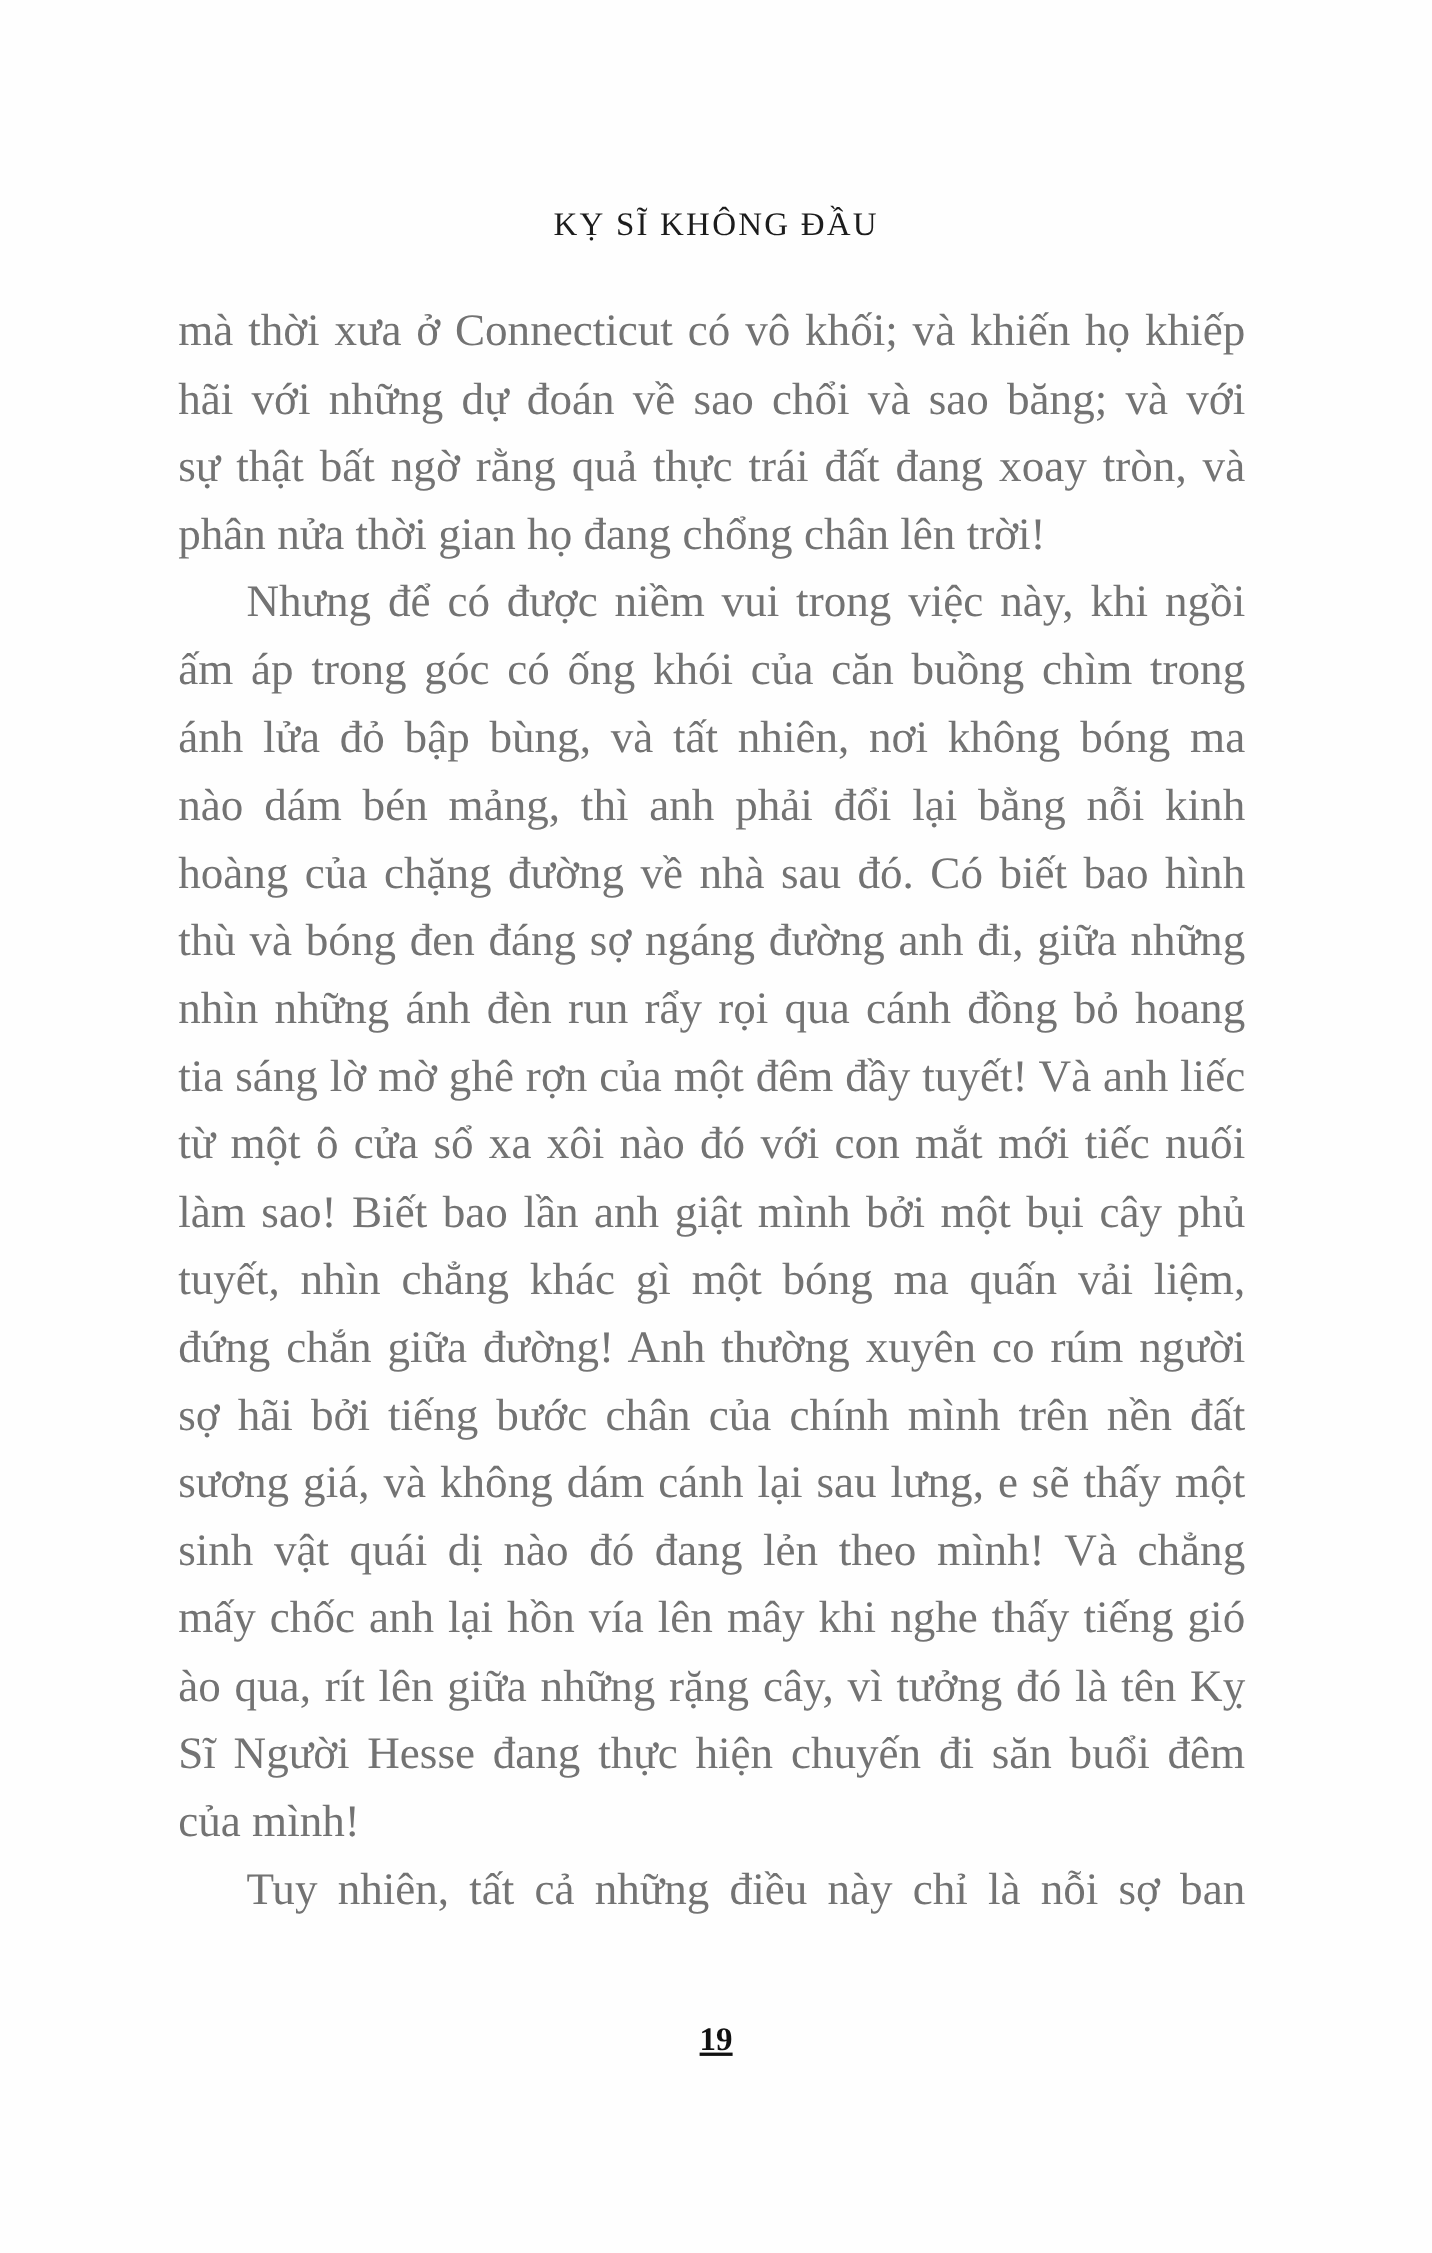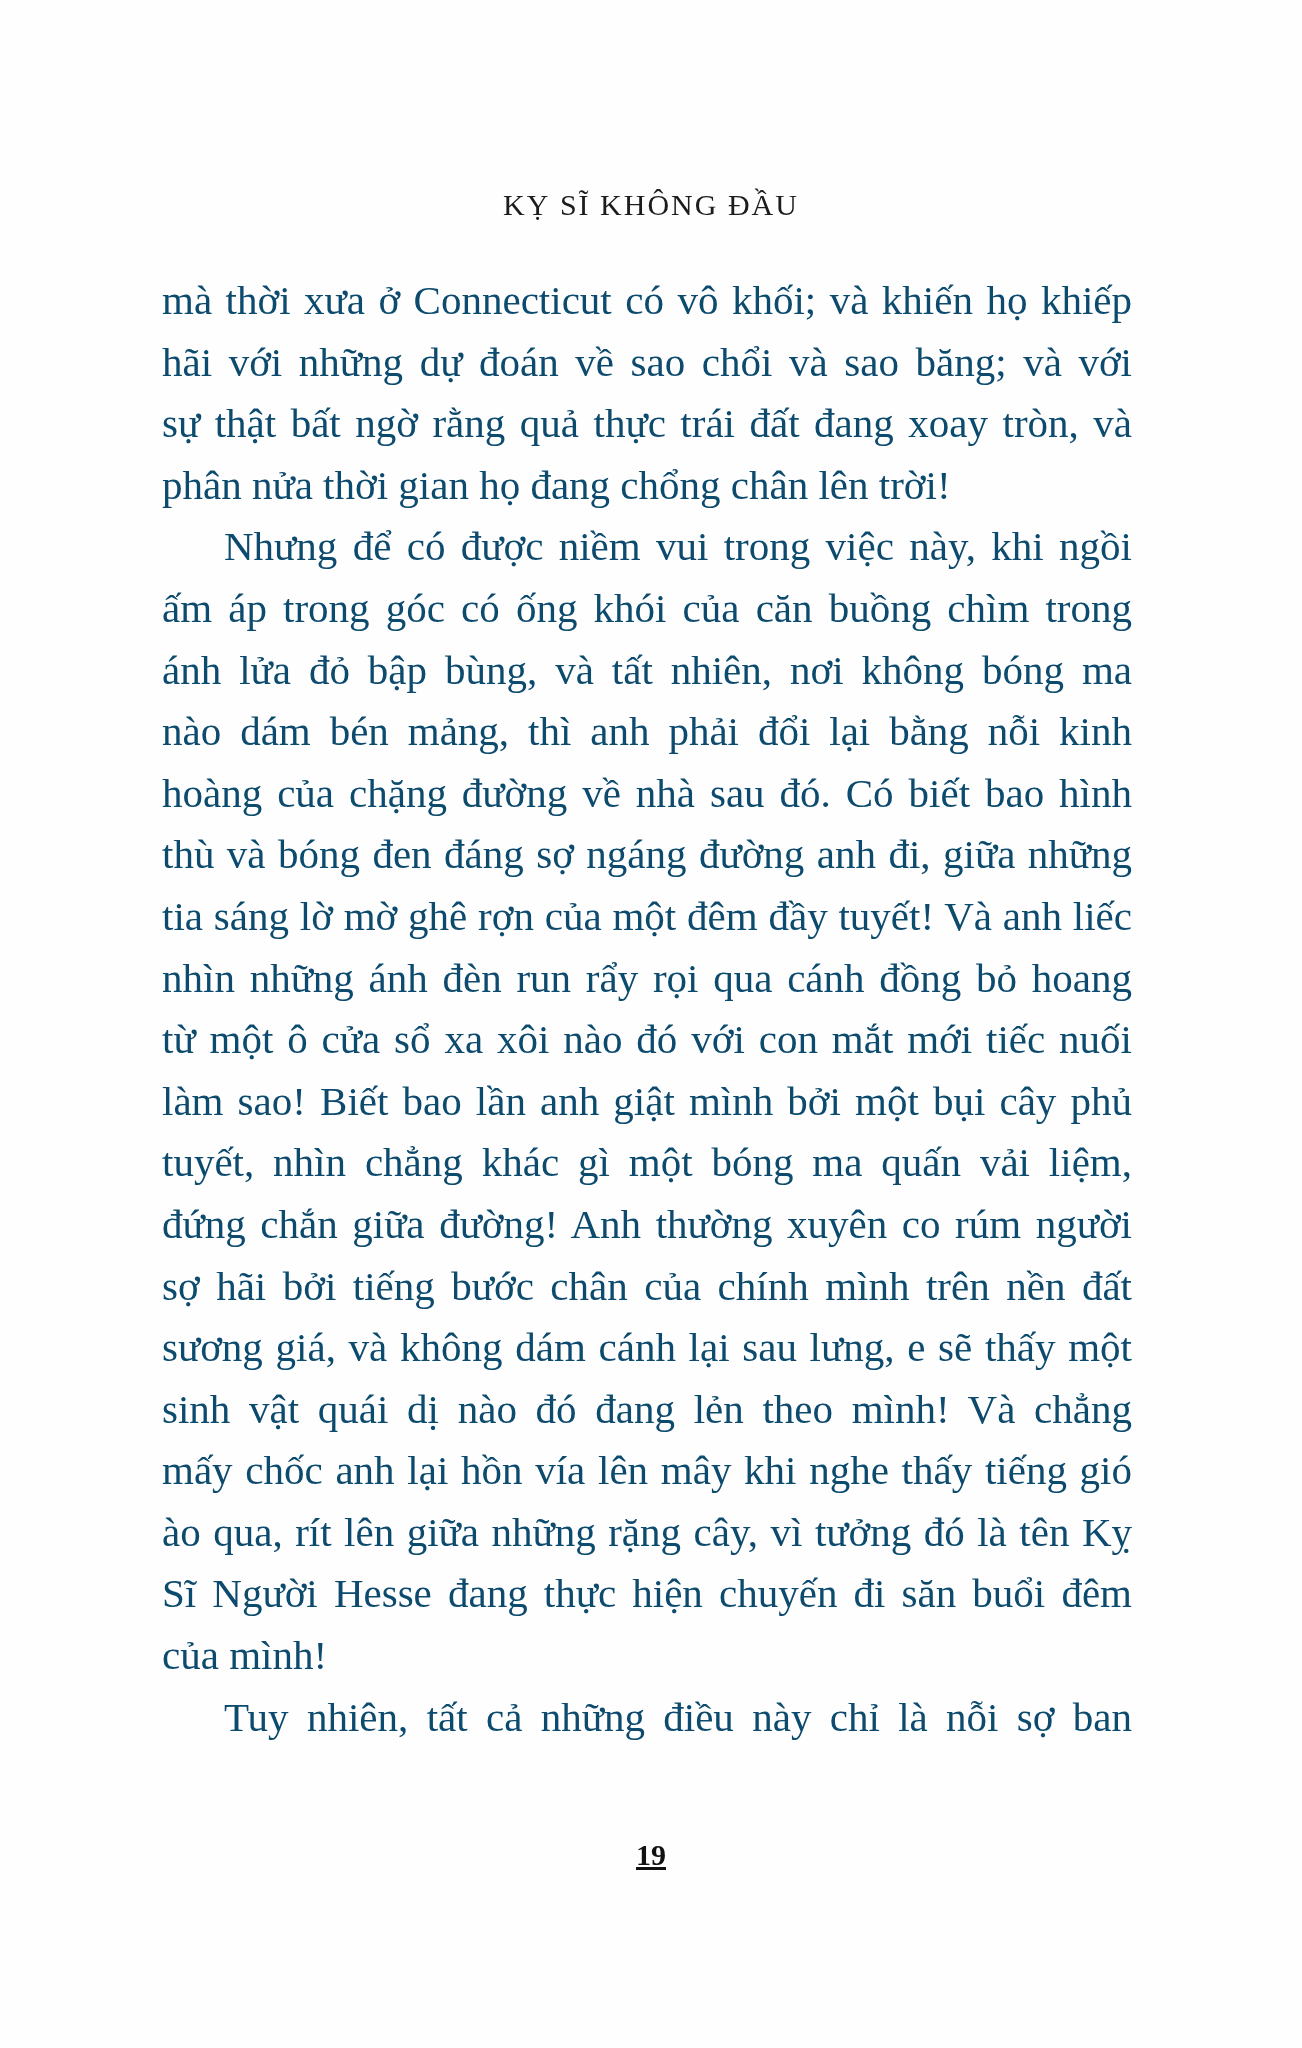--- a/index.html
+++ b/index.html
@@ -40,21 +40,21 @@
     }
     .line {
       display: block;
       height: 61.6px;
       line-height: 61.6px;
       font-size: 41px;
       white-space: nowrap;
       text-align: justify;
       text-align-last: justify;
       transform-origin: left center;
-      color: #0c4a6e;
+      color: #737373;
     }
     .line.last {
       text-align-last: left;
     }
     .line.indent {
       padding-left: 62px;
     }
     .page-number {
       position: absolute;
       top: 1838px;
@@ -82,22 +82,22 @@
       <span class="line last">phân nửa thời gian họ đang chổng chân lên trời!</span>
     </div>
 
     <div>
       <span class="line indent">Nhưng để có được niềm vui trong việc này, khi ngồi</span>
       <span class="line">ấm áp trong góc có ống khói của căn buồng chìm trong</span>
       <span class="line">ánh lửa đỏ bập bùng, và tất nhiên, nơi không bóng ma</span>
       <span class="line">nào dám bén mảng, thì anh phải đổi lại bằng nỗi kinh</span>
       <span class="line">hoàng của chặng đường về nhà sau đó. Có biết bao hình</span>
       <span class="line">thù và bóng đen đáng sợ ngáng đường anh đi, giữa những</span>
+      <span class="line">nhìn những ánh đèn run rẩy rọi qua cánh đồng bỏ hoang</span>
       <span class="line">tia sáng lờ mờ ghê rợn của một đêm đầy tuyết! Và anh liếc</span>
-      <span class="line">nhìn những ánh đèn run rẩy rọi qua cánh đồng bỏ hoang</span>
       <span class="line">từ một ô cửa sổ xa xôi nào đó với con mắt mới tiếc nuối</span>
       <span class="line">làm sao! Biết bao lần anh giật mình bởi một bụi cây phủ</span>
       <span class="line">tuyết, nhìn chẳng khác gì một bóng ma quấn vải liệm,</span>
       <span class="line">đứng chắn giữa đường! Anh thường xuyên co rúm người</span>
       <span class="line">sợ hãi bởi tiếng bước chân của chính mình trên nền đất</span>
       <span class="line">sương giá, và không dám cánh lại sau lưng, e sẽ thấy một</span>
       <span class="line">sinh vật quái dị nào đó đang lẻn theo mình! Và chẳng</span>
       <span class="line">mấy chốc anh lại hồn vía lên mây khi nghe thấy tiếng gió</span>
       <span class="line">ào qua, rít lên giữa những rặng cây, vì tưởng đó là tên Kỵ</span>
       <span class="line">Sĩ Người Hesse đang thực hiện chuyến đi săn buổi đêm</span>

